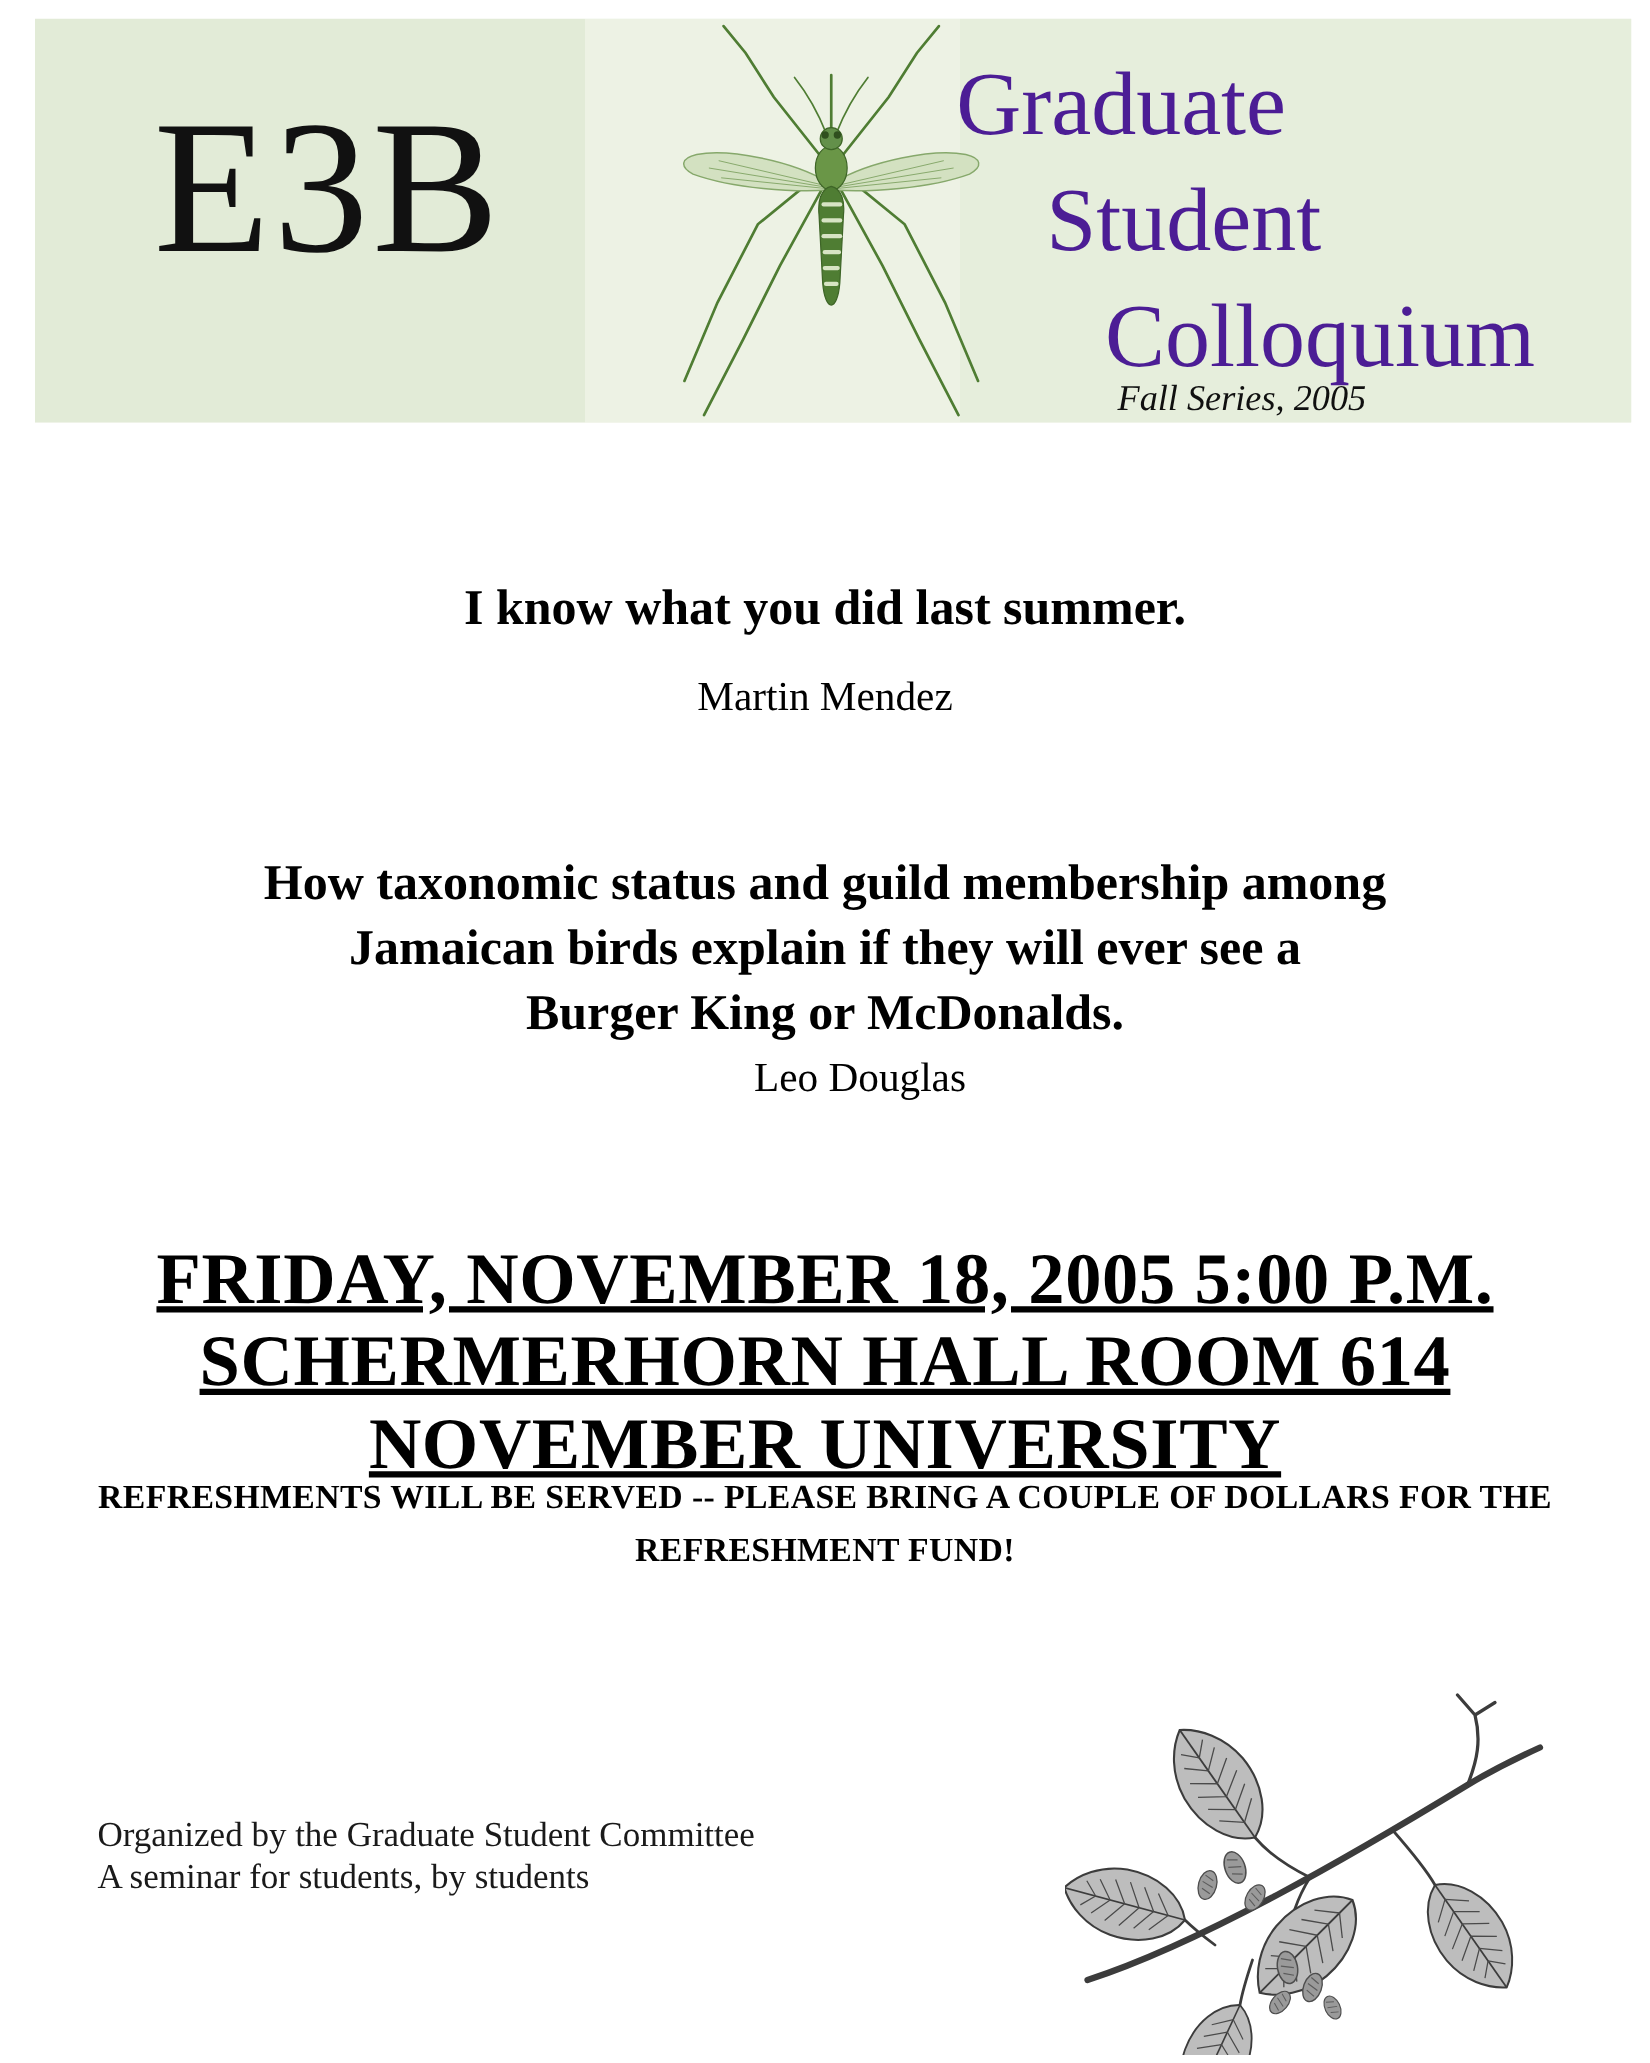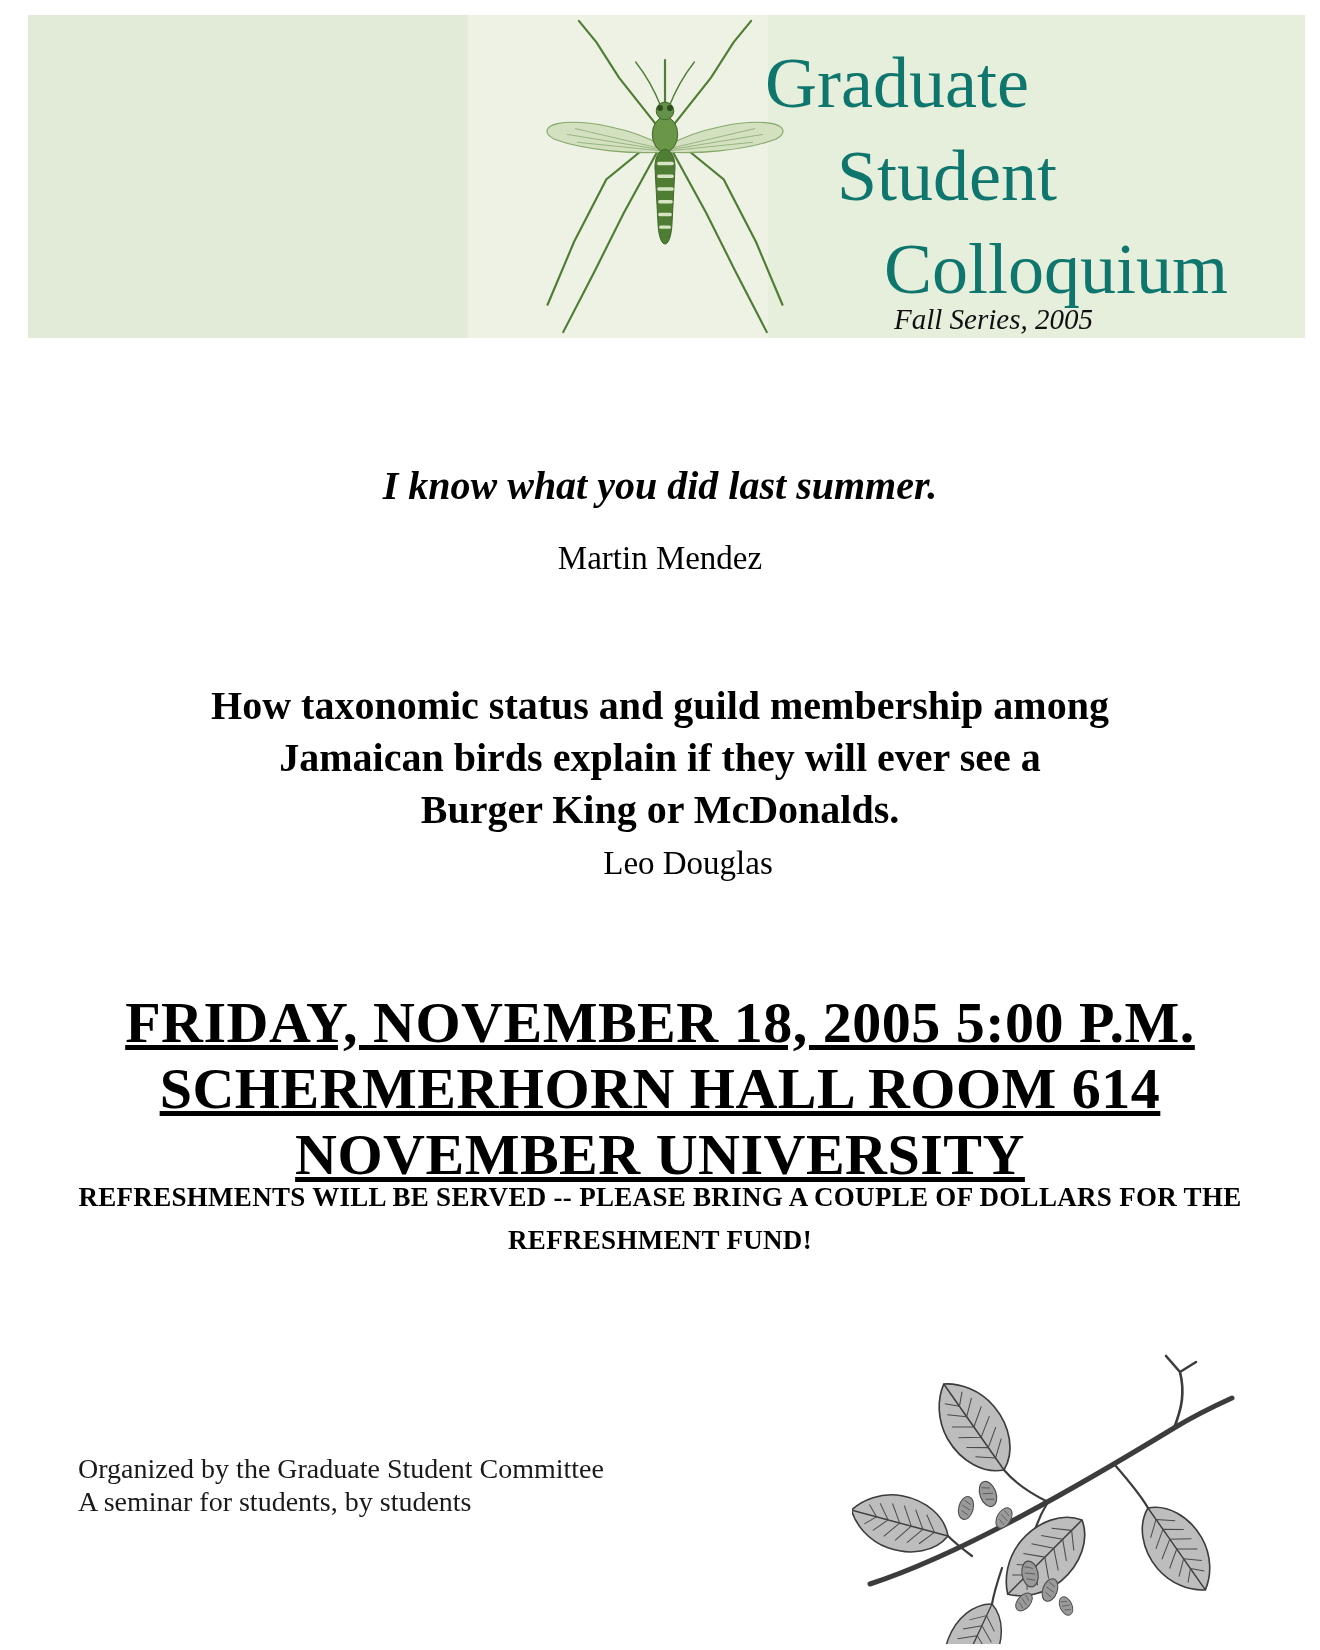--- a/index.html
+++ b/index.html
@@ -14,30 +14,30 @@
   .banner-panel{position:absolute;top:0;height:100%;}
   .panel-left{left:0;width:440px;background:#e2ebd7;}
   .panel-mid{left:440px;width:300px;background:#edf2e4;}
   .panel-right{left:740px;width:537px;background:#e6eedc;}
   .e3b{
     position:absolute;left:95px;top:52px;font-size:152px;line-height:1.1;
     letter-spacing:3px;color:#111;
   }
   .mosquito{position:absolute;left:487px;top:0;width:300px;height:323px;}
   .banner-title{position:absolute;left:0;top:22px;width:100%;}
-  .banner-title-line{font-size:72px;line-height:93px;white-space:nowrap;color:#0f766e;}
+  .banner-title-line{font-size:72px;line-height:93px;white-space:nowrap;color:#4c1d95;}
   .bt-line-0{margin-left:737px;}
   .bt-line-1{margin-left:809px;}
   .bt-line-2{margin-left:856px;}
   .banner-subtitle{
     position:absolute;left:866px;top:288px;font-size:29px;font-style:italic;
     white-space:nowrap;color:#101010;
   }
   .centered-block{position:absolute;left:0;width:100%;text-align:center;}
-  .talk1-title{top:462px;font-size:40px;font-weight:bold;font-style:italic;}
+  .talk1-title{top:462px;font-size:40px;font-weight:bold;}
   .talk1-speaker{top:540px;font-size:33px;}
   .talk2-title{top:680px;font-size:40px;font-weight:bold;line-height:52px;}
   .talk2-speaker{top:845px;font-size:33px;padding-left:28px;}
   .event-block{top:990px;font-size:58px;font-weight:bold;line-height:66px;letter-spacing:0.5px;text-decoration:underline;}
   .refresh-block{top:1176px;font-size:27px;font-weight:bold;line-height:43px;letter-spacing:0.3px;}
   .footer-credits{
     position:absolute;left:78px;top:1452px;font-size:28px;line-height:33px;
     text-align:left;color:#1a1a1a;
   }
   .footer-line-italic{}
@@ -45,20 +45,21 @@
   .nowrap{white-space:nowrap;}
 </style>
 </head>
 <body>
 
 <div class="banner">
   <div class="banner-panel panel-left"></div>
   <div class="banner-panel panel-mid"></div>
   <div class="banner-panel panel-right"></div>
 
+  <div class="e3b">E3B</div>
 
   <svg class="mosquito" viewBox="0 0 300 330" xmlns="http://www.w3.org/2000/svg">
     <g stroke="#4f7d33" stroke-width="2.2" fill="none" stroke-linecap="round">
 
       <path d="M150,95 L150,46"></path>
 
       <path d="M146,94 C139,76 131,62 120,48" stroke-width="1.4"></path>
       <path d="M154,94 C161,76 169,62 180,48" stroke-width="1.4"></path>
 
       <path d="M141,112 L103,64 L80,28 L62,6"></path>

